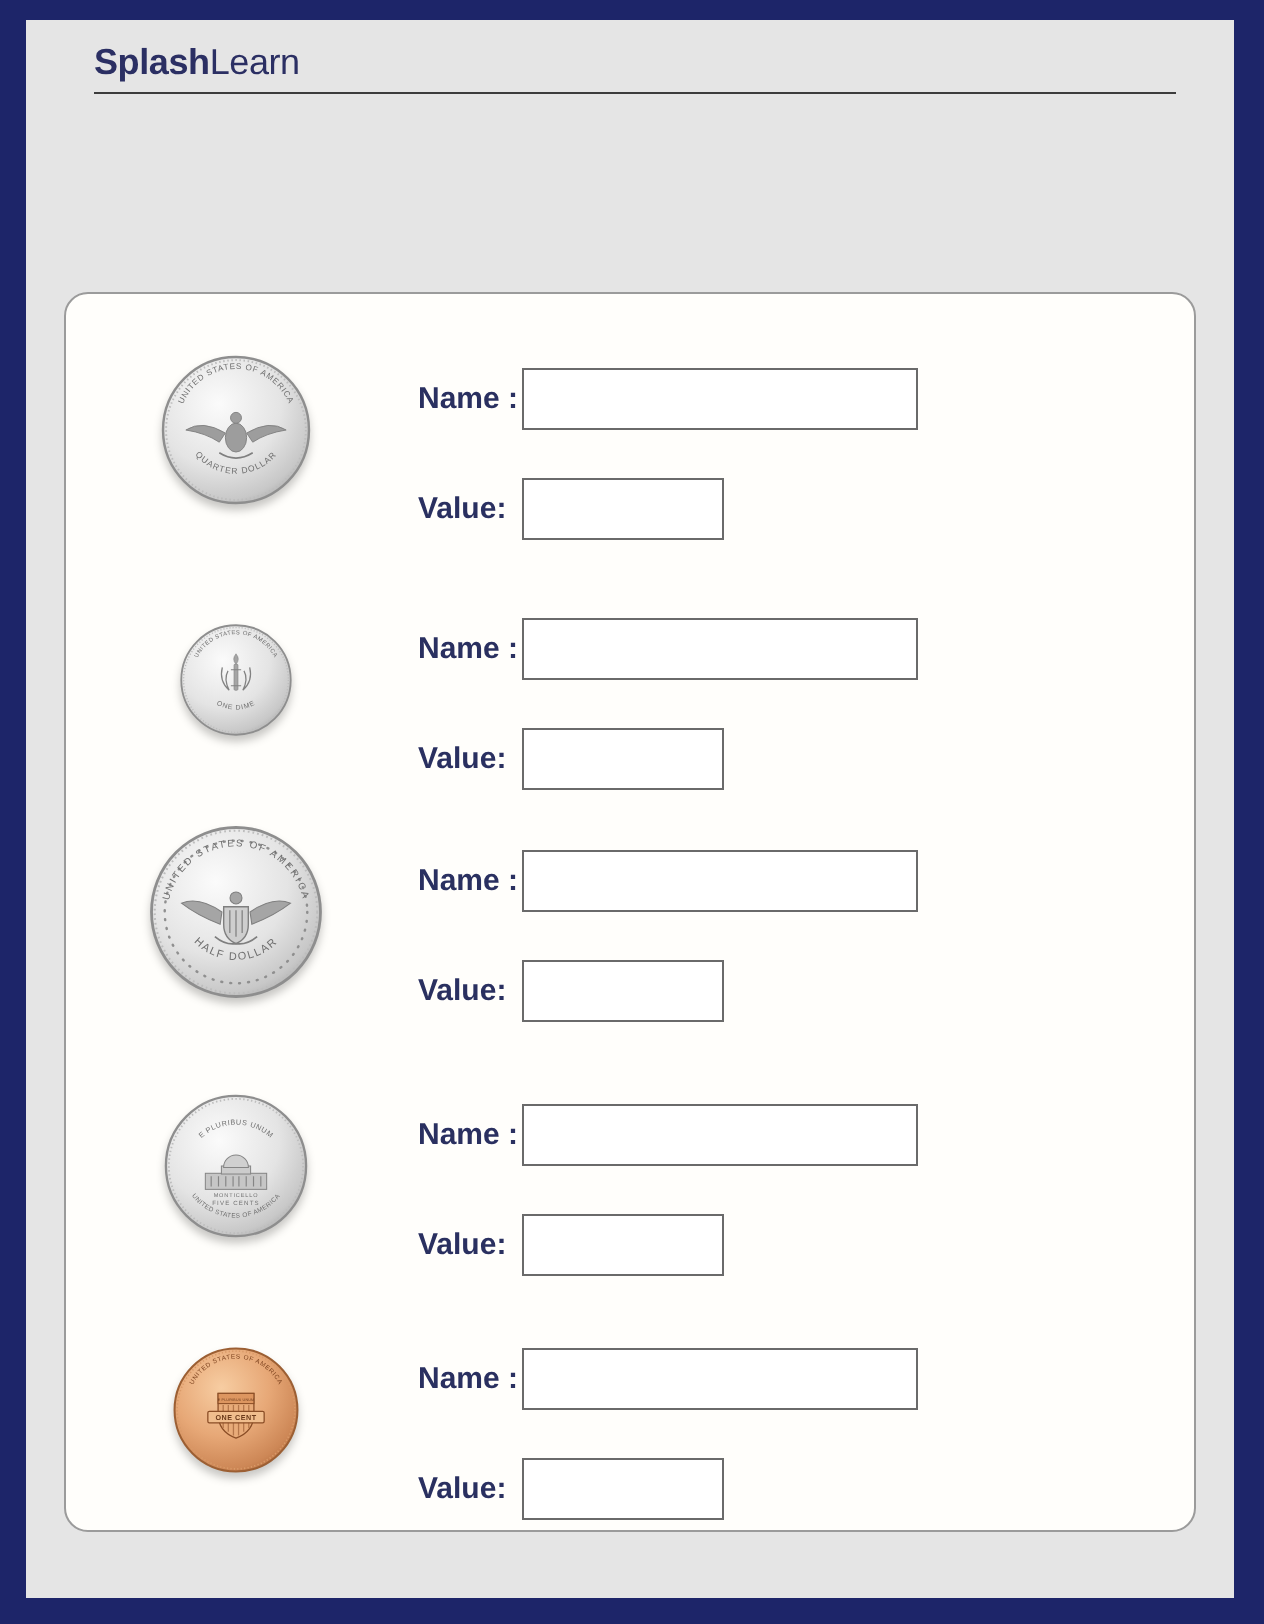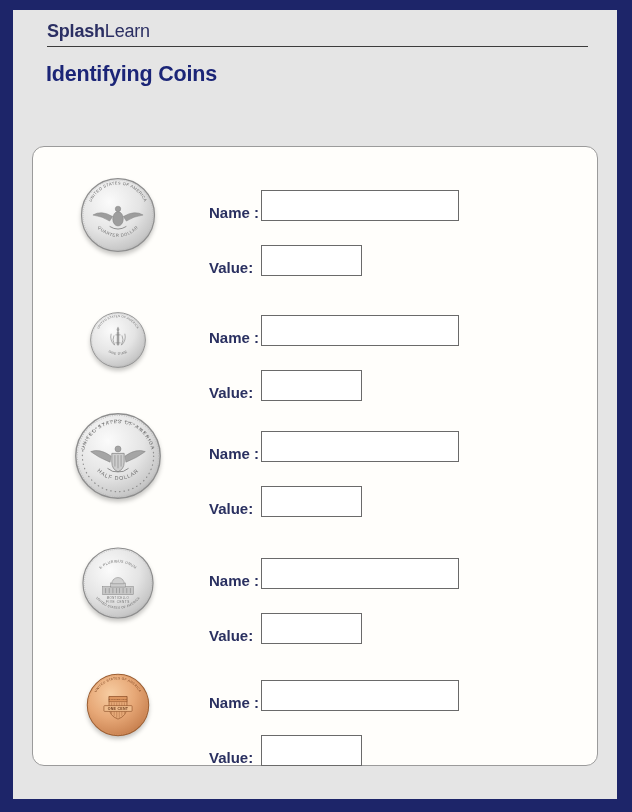--- a/index.html
+++ b/index.html
@@ -28,42 +28,41 @@
   .row-1 { top:31px; }
   .row-2 { top:156px; }
   .row-3 { top:272px; }
   .row-4 { top:399px; }
   .row-5 { top:521px; }
   .coin {
     position:absolute; left:85px; top:37px; transform:translate(-50%,-50%);
     filter:drop-shadow(0 3px 2px rgba(0,0,0,0.22));
   }
   .fields { position:absolute; left:176px; top:0; }
-  .field-row { display:flex; align-items:flex-end; height:43px; }
+  .field-row { display:flex; align-items:center; height:43px; }
   .field-row + .field-row { margin-top:12px; }
   .field-label { width:52px; font-size:15px; font-weight:700; color:#2a3060; }
   .ansbox {
     height:31px; border:1.6px solid #6a6a6a; background:#ffffff;
     font-size:14px; padding:0 6px; font-family:"Liberation Sans", sans-serif; color:#222;
   }
   .ansbox.name-box  { width:198px; }
   .ansbox.value-box { width:101px; }
   svg text { font-family:"Liberation Sans", sans-serif; }
 </style>
 </head>
 <body>
 
 <div class="page">
 
   <div class="logo">
     <span class="lg-bold">Splash</span><span class="lg-reg">Learn</span>
   </div>
   <div class="rule"></div>
 
-  <div class="title">Identifying Coins</div>
 
   <div class="card">
 
     <div class="row row-1">
       <svg class="coin" width="76" height="76" viewBox="0 0 100 100">
         <defs>
           <radialGradient id="q-g" cx="38%" cy="32%" r="78%">
             <stop offset="0%" stop-color="#fbfbfb"></stop>
               <stop offset="55%" stop-color="#e4e4e4"></stop>
             <stop offset="85%" stop-color="#c8c8c8"></stop>

